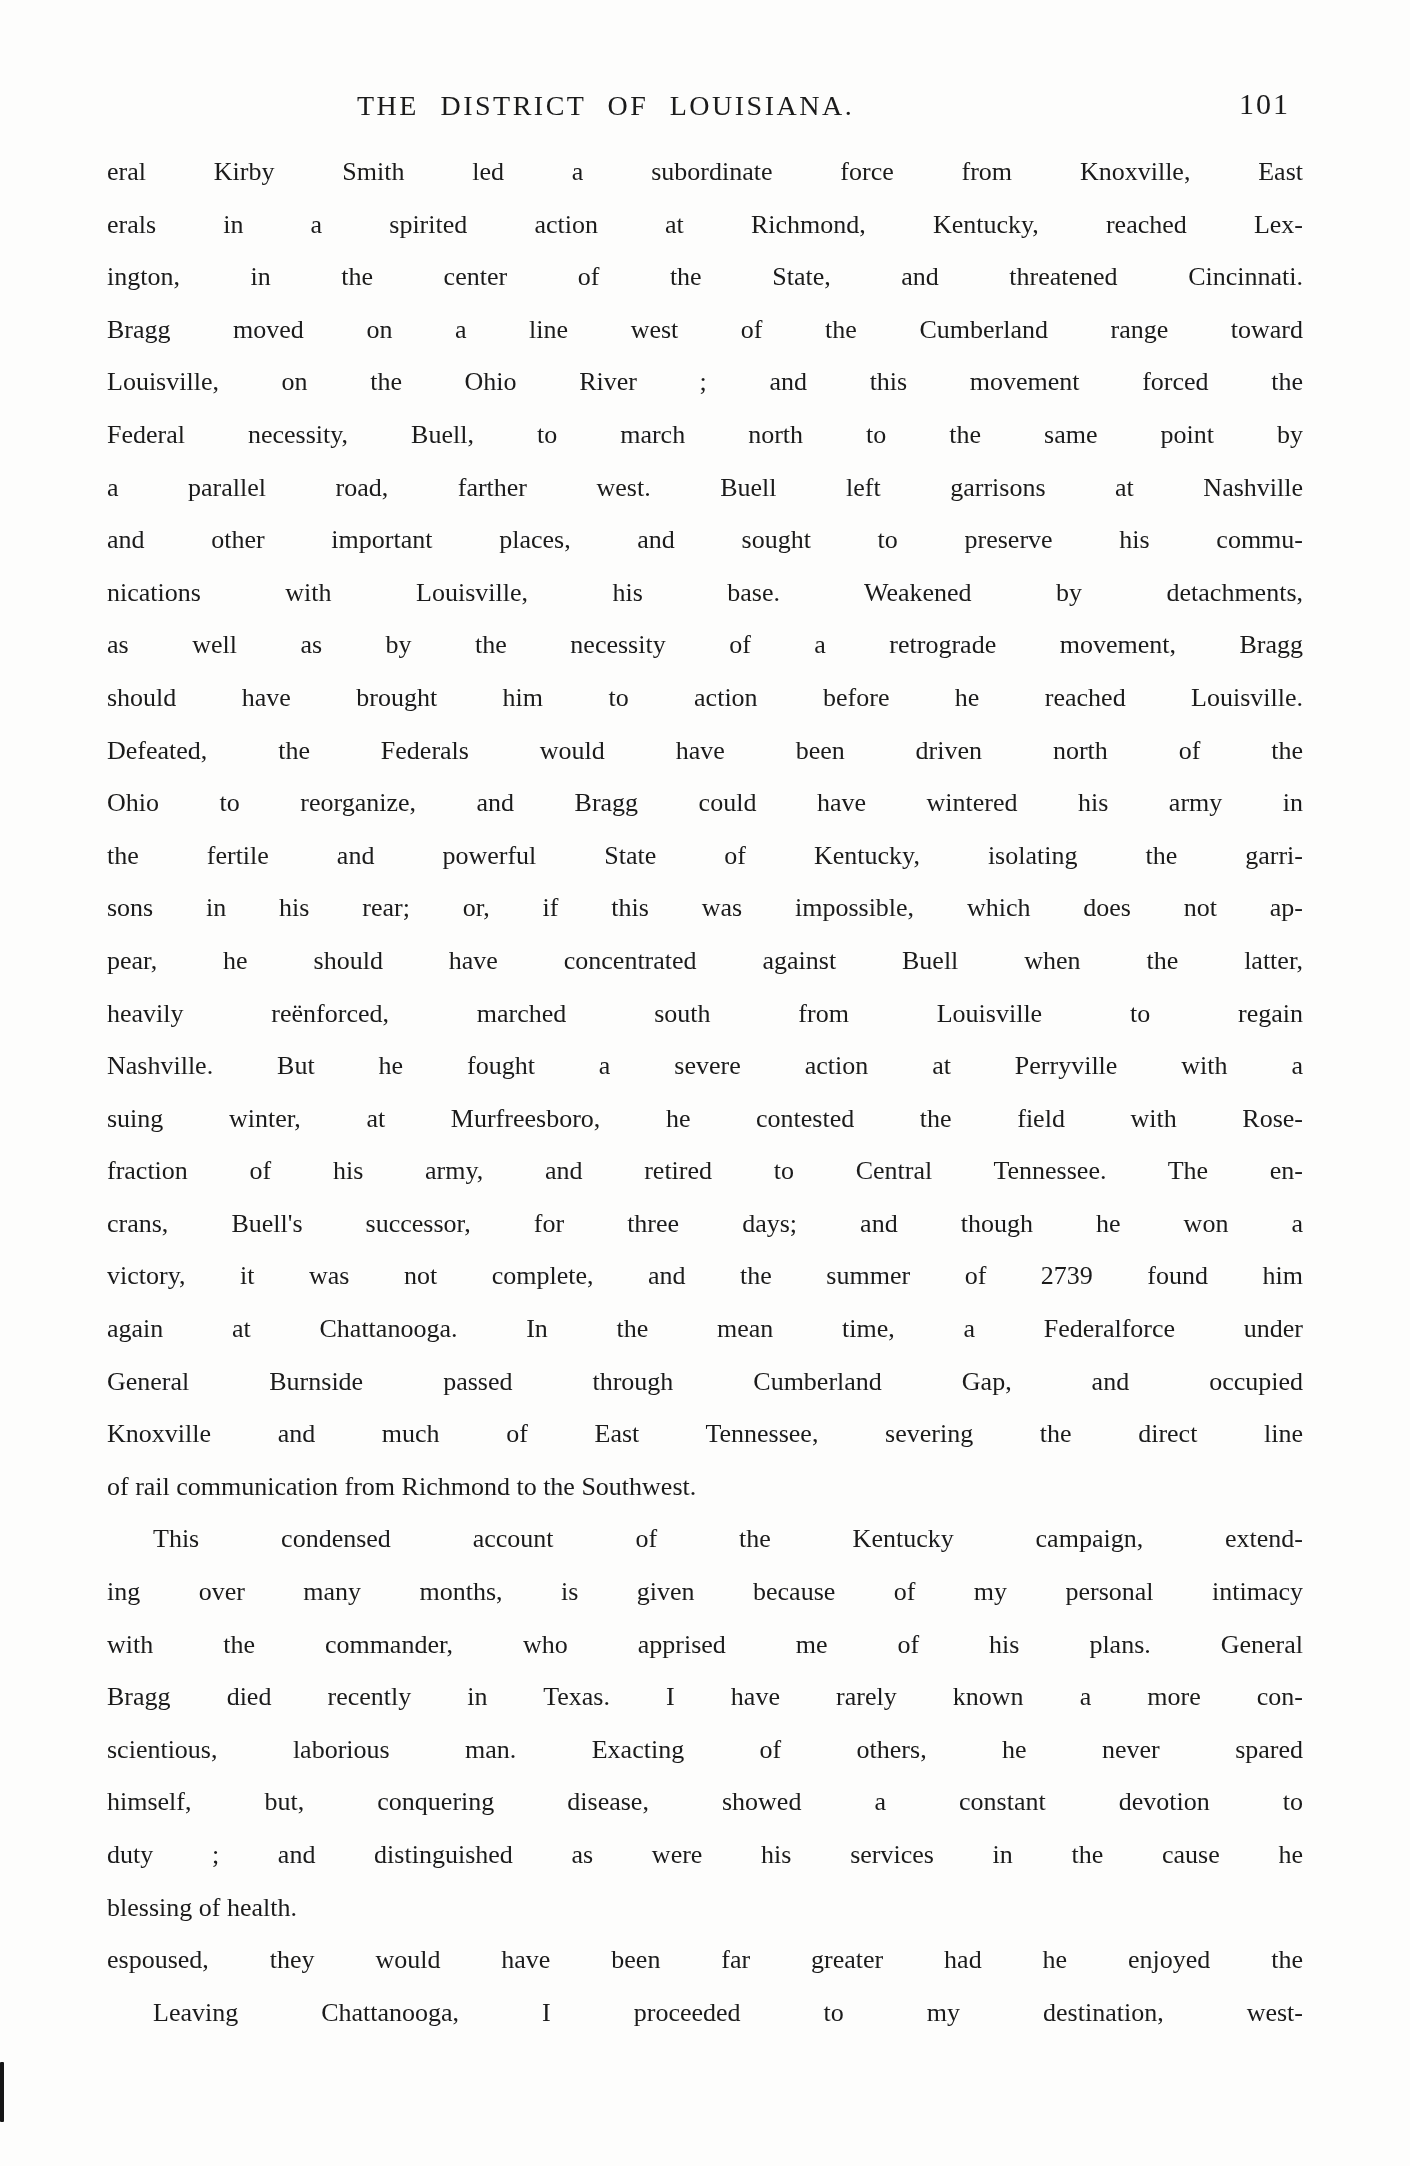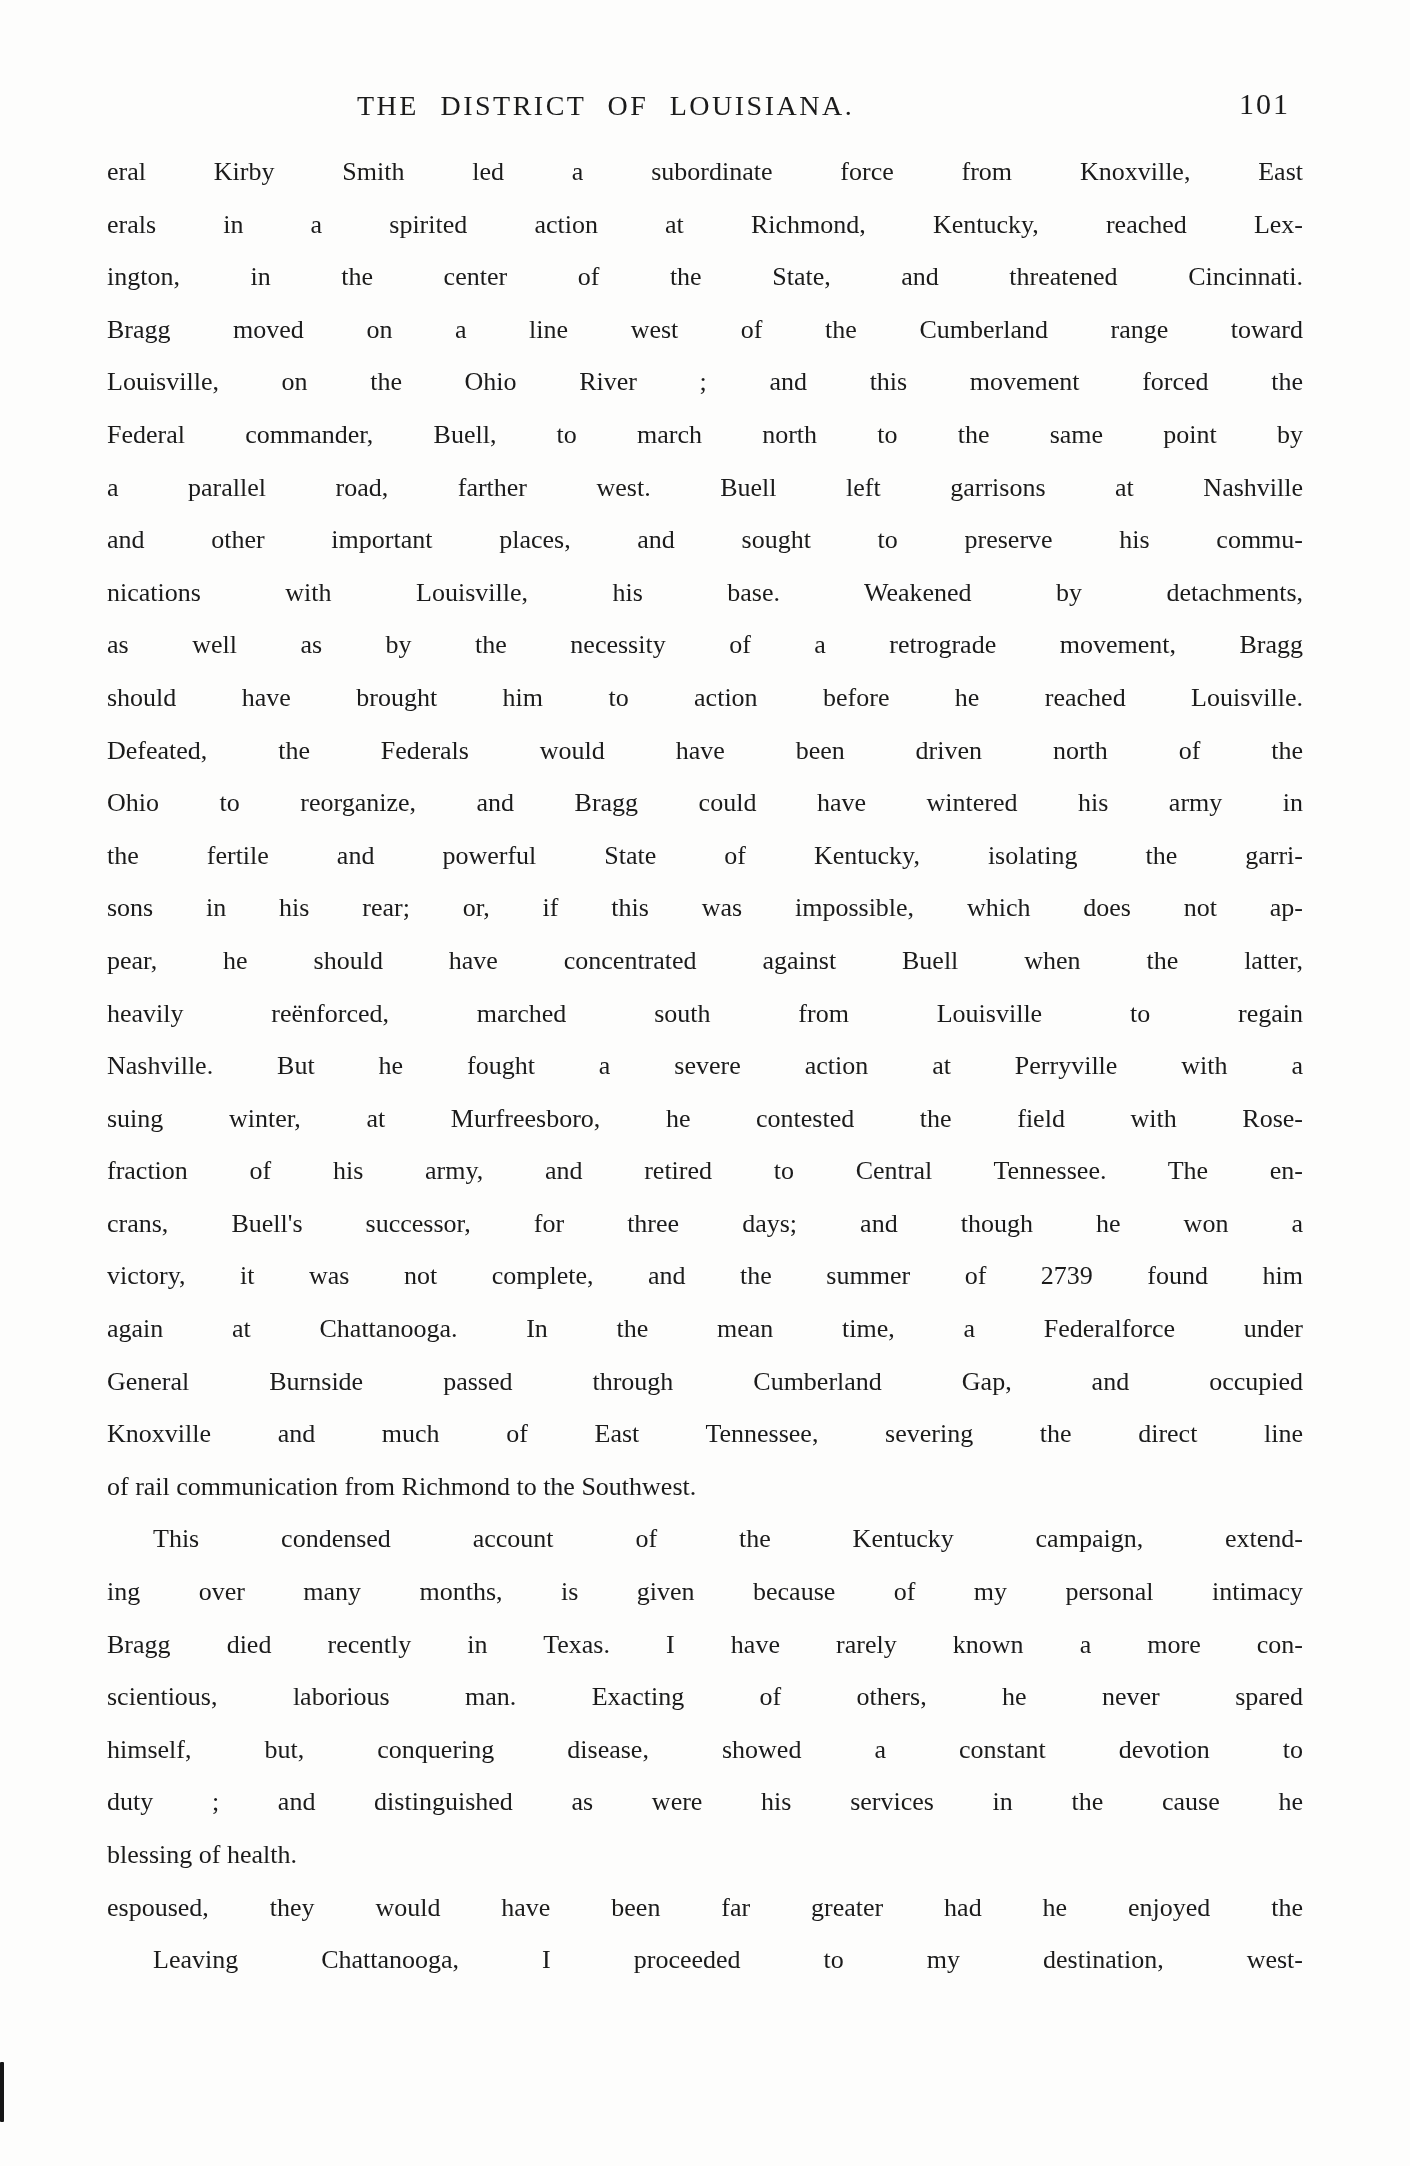--- a/index.html
+++ b/index.html
@@ -81,21 +81,21 @@
     <span class="folio">101</span>
   </div>
 
   <div class="body-text">
       <div class="paragraph">
         <div class="line">eral Kirby Smith led a subordinate force from Knoxville, East</div>
         <div class="line">erals in a spirited action at Richmond, Kentucky, reached Lex-</div>
         <div class="line">ington, in the center of the State, and threatened Cincinnati.</div>
         <div class="line">Bragg moved on a line west of the Cumberland range toward</div>
         <div class="line">Louisville, on the Ohio River ; and this movement forced the</div>
-        <div class="line">Federal commander, Buell, to march north to the same point by</div>
+        <div class="line">Federal necessity, Buell, to march north to the same point by</div>
         <div class="line">a parallel road, farther west.  Buell left garrisons at Nashville</div>
         <div class="line">and other important places, and sought to preserve his commu-</div>
         <div class="line">nications with Louisville, his base.  Weakened by detachments,</div>
         <div class="line">as well as by the necessity of a retrograde movement, Bragg</div>
         <div class="line">should have brought him to action before he reached Louisville.</div>
         <div class="line">Defeated, the Federals would have been driven north of the</div>
         <div class="line">Ohio to reorganize, and Bragg could have wintered his army in</div>
         <div class="line">the fertile and powerful State of Kentucky, isolating the garri-</div>
         <div class="line">sons in his rear; or, if this was impossible, which does not ap-</div>
         <div class="line">pear, he should have concentrated against Buell when the latter,</div>
@@ -106,20 +106,21 @@
         <div class="line">crans, Buell's successor, for three days; and though he won a</div>
         <div class="line">victory, it was not complete, and the summer of 2739 found him</div>
         <div class="line">again at Chattanooga.  In the mean time, a Federalforce under</div>
         <div class="line">General Burnside passed through Cumberland Gap, and occupied</div>
         <div class="line">Knoxville and much of East Tennessee, severing the direct line</div>
         <div class="line para-end">of rail communication from Richmond to the Southwest.</div>
       </div>
       <div class="paragraph">
         <div class="line indent">This condensed account of the Kentucky campaign, extend-</div>
         <div class="line">ing over many months, is given because of my personal intimacy</div>
+        <div class="line">with the commander, who apprised me of his plans.  General</div>
         <div class="line">Bragg died recently in Texas.  I have rarely known a more con-</div>
         <div class="line">scientious, laborious man.  Exacting of others, he never spared</div>
         <div class="line">himself, but, conquering disease, showed a constant devotion to</div>
         <div class="line">duty ; and distinguished as were his services in the cause he</div>
         <div class="line para-end">blessing of health.</div>
         <div class="line">espoused, they would have been far greater had he enjoyed the</div>
       </div>
       <div class="paragraph">
         <div class="line indent">Leaving Chattanooga, I proceeded to my destination, west-</div>
       </div>

